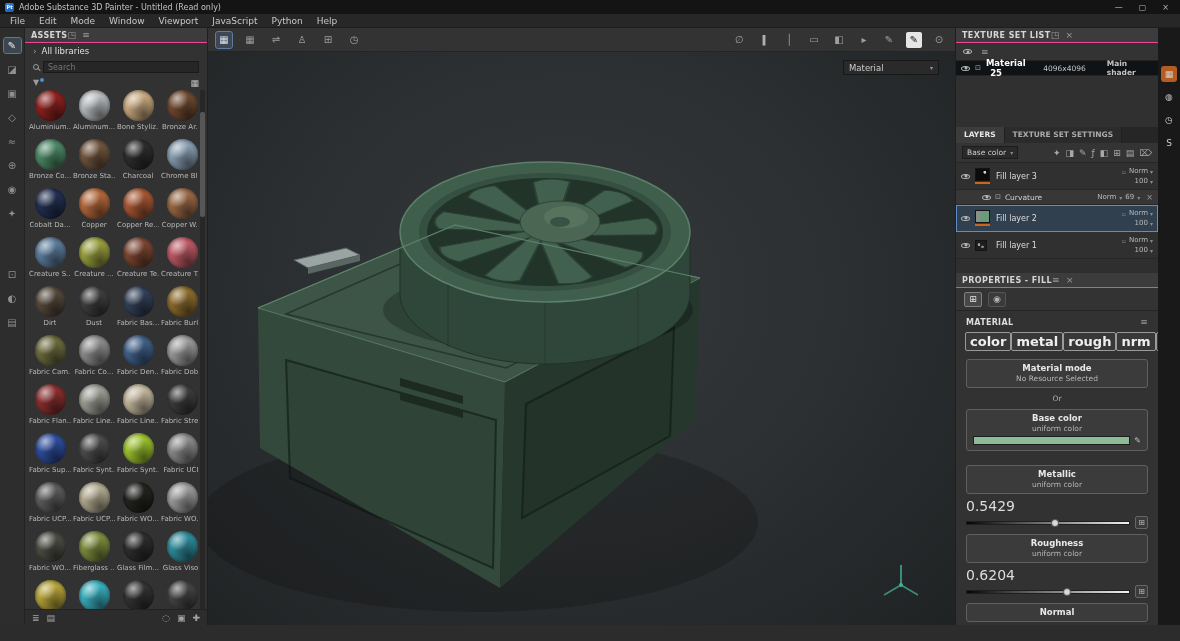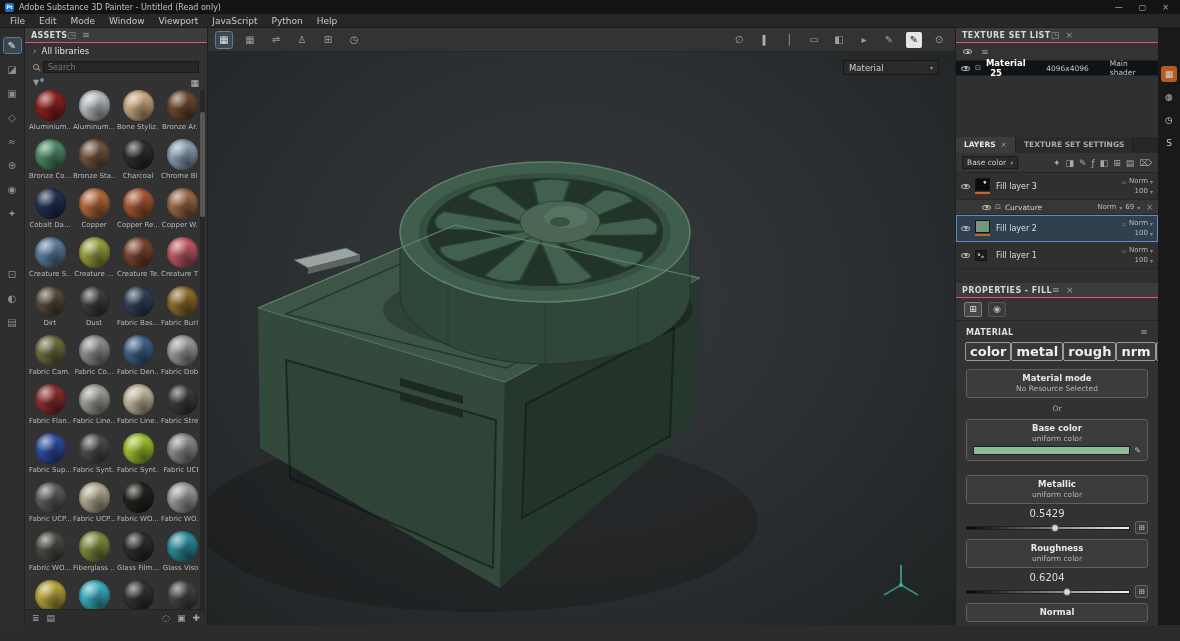--- a/index.html
+++ b/index.html
@@ -67,26 +67,26 @@
   .material-dd { position:absolute; top:8px; right:16px; width:96px; height:15px; background:#2a2a2a; border:1px solid #171717; display:flex; align-items:center; justify-content:space-between; padding:0 5px; font-size:8.5px; color:#ccc; }
   .material-dd .dd { color:#999; }
   .gizmo { position:absolute; right:32px; bottom:22px; }
 
   
   .rightpanel { position:absolute; left:955px; top:28px; width:203px; bottom:16px; background:#323232; border-left:1px solid #1f1f1f; display:flex; flex-direction:column; overflow:hidden; }
   .tsl-icons { display:flex; gap:9px; align-items:center; height:17px; padding:0 7px; color:#9a9a9a; font-size:9px; background:#333; }
   .tsl-row { display:flex; align-items:center; gap:5px; height:16px; background:#0f1316; padding:0 5px; border-top:1px solid #232323; border-bottom:1px solid #232323; }
   .tsl-name { font-size:8.5px; font-weight:bold; color:#fff; }
   .tsl-res { margin-left:auto; font-size:7.5px; color:#c5c5c5; }
-  .tsl-shader { font-size:7.5px; color:#c5c5c5; margin-left:16px; }
+  .tsl-shader { font-size:7.5px; color:#c5c5c5; margin-left:16px;font-weight:bold; }
   .tsl-empty { flex:1; background:#303030; min-height:20px; }
 
   .tabs { display:flex; height:16px; background:#262626; }
   .tab { padding:0 8px; line-height:16px; font-size:7.5px; font-weight:bold; color:#aaa; background:#2b2b2b; border-right:1px solid #202020; display:flex; align-items:center; gap:5px; }
-  .tab.active { background:#3c3c3c; color:#e8e8e8; }
+  .tab.active { background:#3c3c3c; color:#e8e8e8;flex-direction:column; }
   .tab .tclose { font-weight:normal; color:#999; }
 
   .ltb { display:flex; align-items:center; gap:6px; padding:0 6px; height:20px; background:#343434; border-bottom:1px solid #262626; }
   .bc-dd { display:flex; align-items:center; gap:4px; background:#2a2a2a; border:1px solid #1c1c1c; height:13px; font-size:7.5px; color:#ccc; padding:0 4px; }
   .ltb-icons { margin-left:auto; display:flex; gap:5px; }
   .ltb-icon { font-size:9px; color:#a8a8a8; }
 
   .layers-list { background:#2f2f2f; }
   .layer-row { display:flex; align-items:center; gap:5px; padding:3px 5px; background:#303030; border-bottom:1px solid #272727; height:27px; }
   .layer-row.selected { background:#31404f; outline:1px solid #5c8fc6; outline-offset:-1px; }
@@ -120,21 +120,21 @@
   .channels { display:flex; justify-content:space-between; padding:1px 9px 5px; }
   .chan { border:1px solid #9a9a9a; border-radius:2px; background:#383838; color:#eee; font-size:13px; font-weight:bold; padding:1px 4px; }
   .prop-box { margin:3px 10px; border:1px solid #606060; border-radius:3px; background:#3b3b3b; text-align:center; padding:3px 0 4px; }
   .pb-title { font-size:8.5px; font-weight:bold; color:#e8e8e8; }
   .pb-sub { font-size:7.5px; color:#b5b5b5; margin-top:1px; }
   .or-label { text-align:center; font-size:7.5px; color:#b5b5b5; margin:3px 0; }
   .swatch-row { display:flex; align-items:center; gap:4px; padding:3px 6px 1px; }
   .swatch { flex:1; height:9px; border:1px solid #1d1d1d; background:#8dbb97; }
   .pencil { font-size:8px; color:#bbb; }
   .slider-block { padding:1px 10px 2px; }
-  .s-value { text-align:center; font-size:10px; color:#ddd; padding-right:20px; }
+  .s-value { text-align:left; font-size:14px; color:#ddd; padding-right:20px; }
   .slider-row { display:flex; align-items:center; gap:5px; margin-top:2px; }
   .track { flex:1; height:4px; background:linear-gradient(90deg,#050505,#f2f2f2); border:1px solid #1f1f1f; position:relative; }
   .knob { position:absolute; top:-3px; width:8px; height:8px; border-radius:50%; background:#d8d8d8; border:1px solid #555; }
   .sbtn { width:13px; height:13px; border:1px solid #666; background:#3b3b3b; color:#bbb; font-size:8px; display:flex; align-items:center; justify-content:center; border-radius:2px; }
 
   
   .rightstrip { position:absolute; left:1158px; top:28px; width:22px; bottom:16px; background:#191919; display:flex; flex-direction:column; align-items:center; padding-top:38px; gap:7px; }
   .strip-icon { width:16px; height:16px; border-radius:3px; display:flex; align-items:center; justify-content:center; font-size:9px; color:#cfcfcf; background:var(--c,transparent); }
 
   

